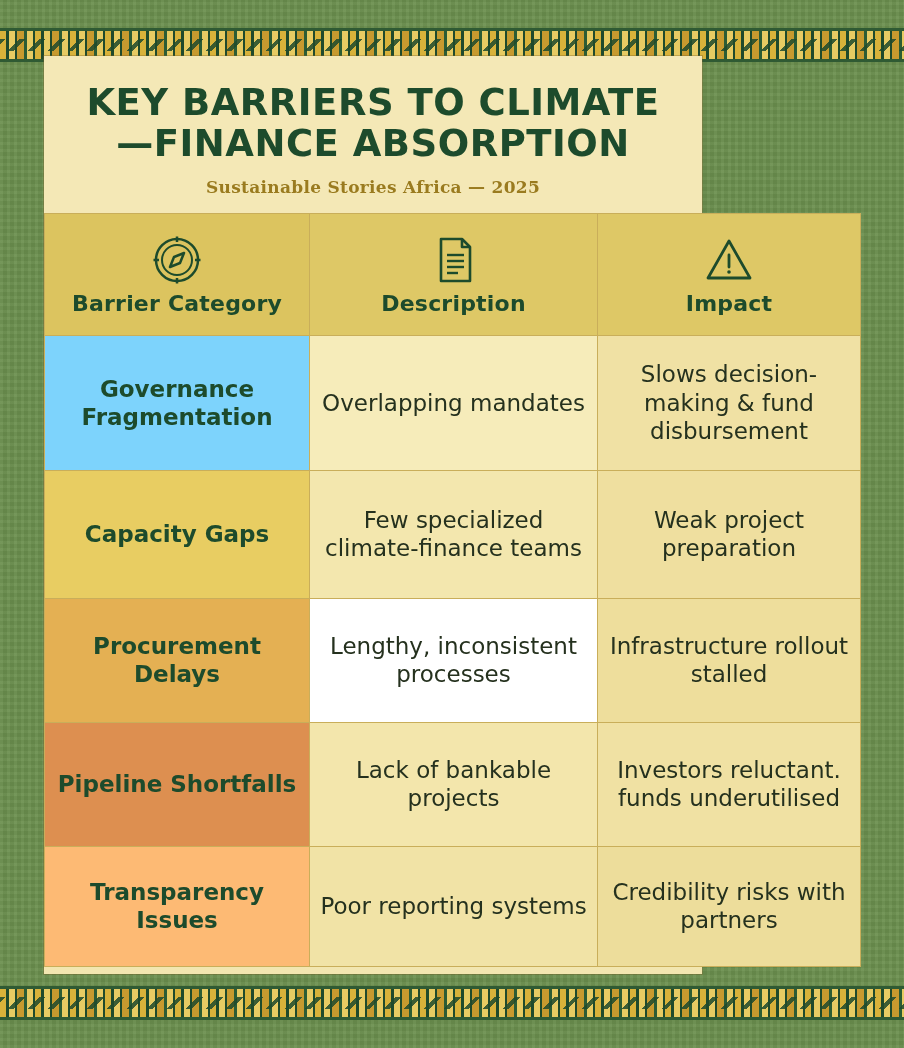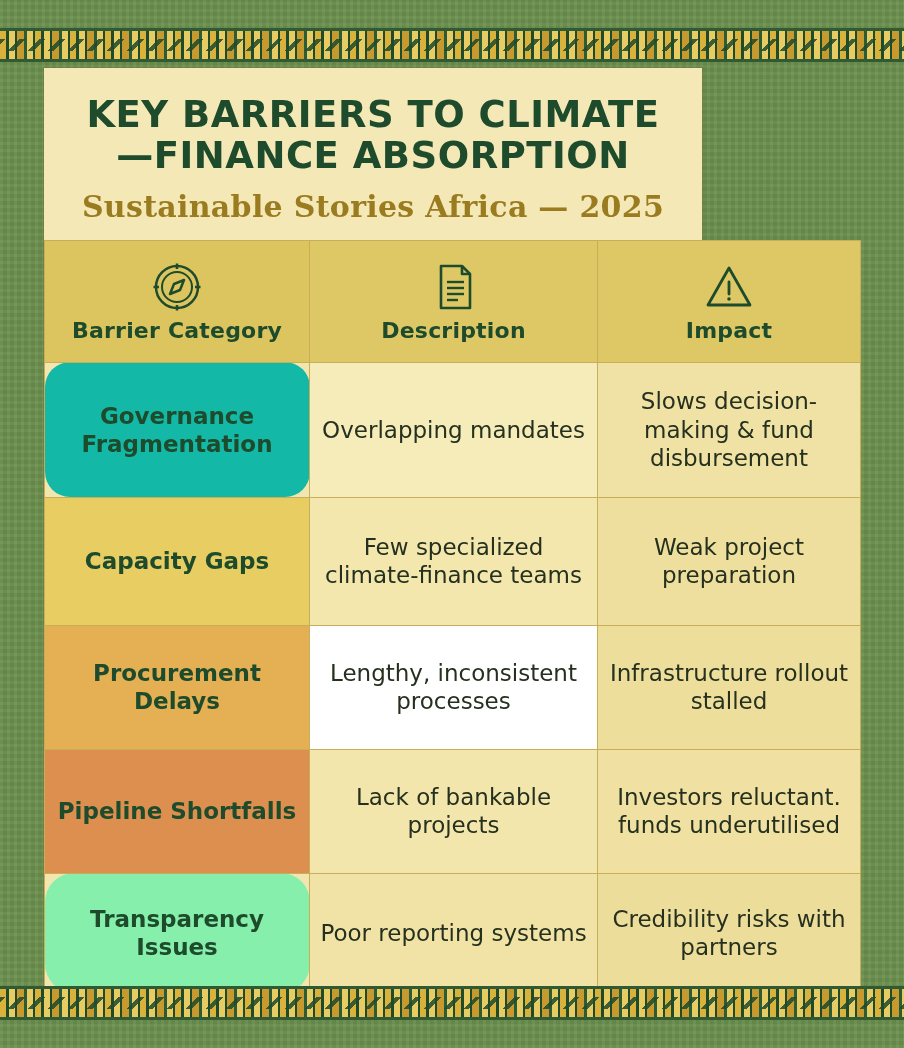--- a/index.html
+++ b/index.html
@@ -53,21 +53,21 @@
     left: 0; right: 0; top: 50%;
     transform: translateY(-50%);
     height: 12px;
     background-image: repeating-linear-gradient(135deg,
       rgba(31,74,44,0.85) 0 4px, rgba(0,0,0,0) 4px 14px);
   }
 
   .sheet {
     position: absolute;
     left: 44px;
-    top: 68px;
+    top: 56px;
     width: 658px;
     height: 918px;
     background: #f2e6b0;
     box-shadow: 0 0 0 1px rgba(120,95,40,0.35);
   }
 
   .header {
     padding: 26px 26px 16px 26px;
     text-align: center;
     background: #f4e8b6;
@@ -78,21 +78,21 @@
     font-size: 37px;
     line-height: 1.12;
     letter-spacing: 0.5px;
     color: #1d4b2c;
     text-transform: uppercase;
     margin: 0 0 12px 0;
   }
   .subtitle {
     font-family: "DejaVu Serif", serif;
     font-weight: bold;
-    font-size: 30px;
+    font-size: 17px;
     color: #9a7b1f;
     letter-spacing: 0.3px;
     margin: 0;
   }
 
   table.matrix {
     border-collapse: collapse;
     width: 816px;
     table-layout: fixed;
   }
@@ -133,25 +133,25 @@
     color: #1d4b2c;
   }
   td.desc-cell, td.impact-cell {
     font-size: 23px;
     line-height: 1.24;
     color: #25311e;
   }
   td.desc-cell { background: #f3e7ae; }
   td.impact-cell { background: #efe0a2; }
 
-  .r0 td.cat-cell { background: #14b8a6; border-radius: 25px; }
+  .r0 td.cat-cell { background: #7dd3fc; }
   .r1 td.cat-cell { background: #e8cd62; }
   .r2 td.cat-cell { background: #e4b053; }
   .r3 td.cat-cell { background: #dd8f50; }
-  .r4 td.cat-cell { background: #86efac; border-radius: 29px; }
+  .r4 td.cat-cell { background: #fdba74; }
 
   .r0 td.desc-cell { background: #f6ecba; }
   .r1 td.desc-cell { background: #f3e7ae; margin-top: 24px; }
   .r2 td.desc-cell { background: #ffffff; }
   .r3 td.desc-cell { background: #f3e6ac; }
   .r4 td.desc-cell { background: #f1e3a6; }
 
   .r0 td.impact-cell { background: #f0e1a4; margin-left: 24px; }
   .r1 td.impact-cell { background: #efdf9f; }
   .r2 td.impact-cell { background: #eede9c; text-align: center; }

